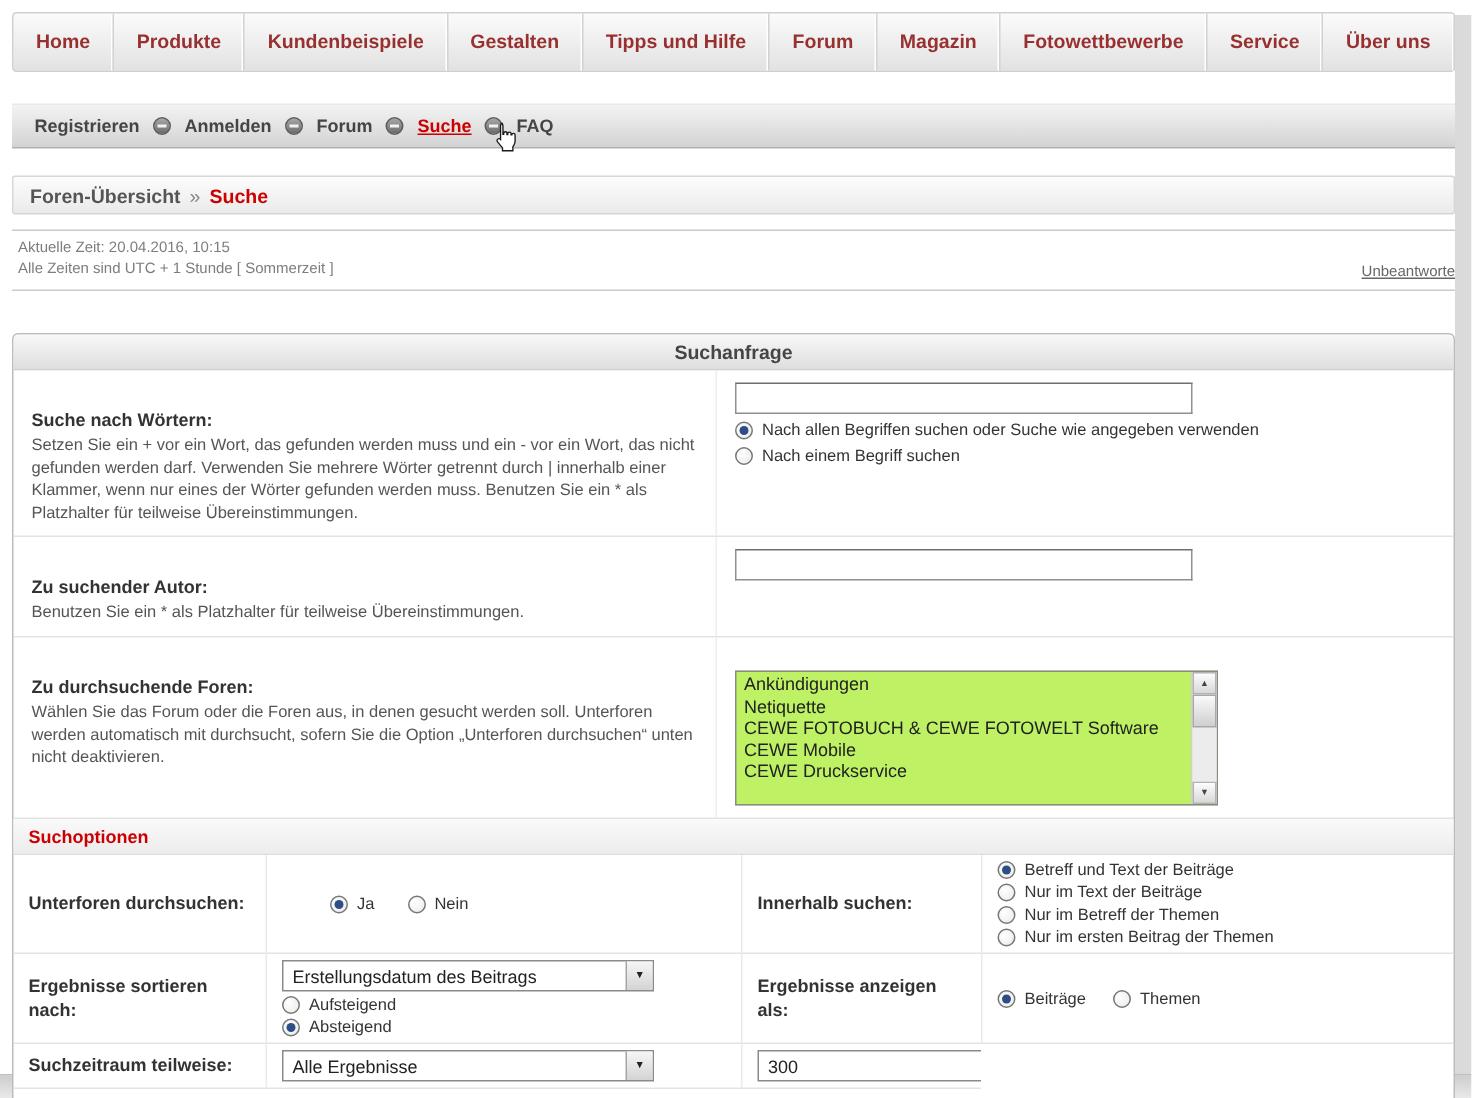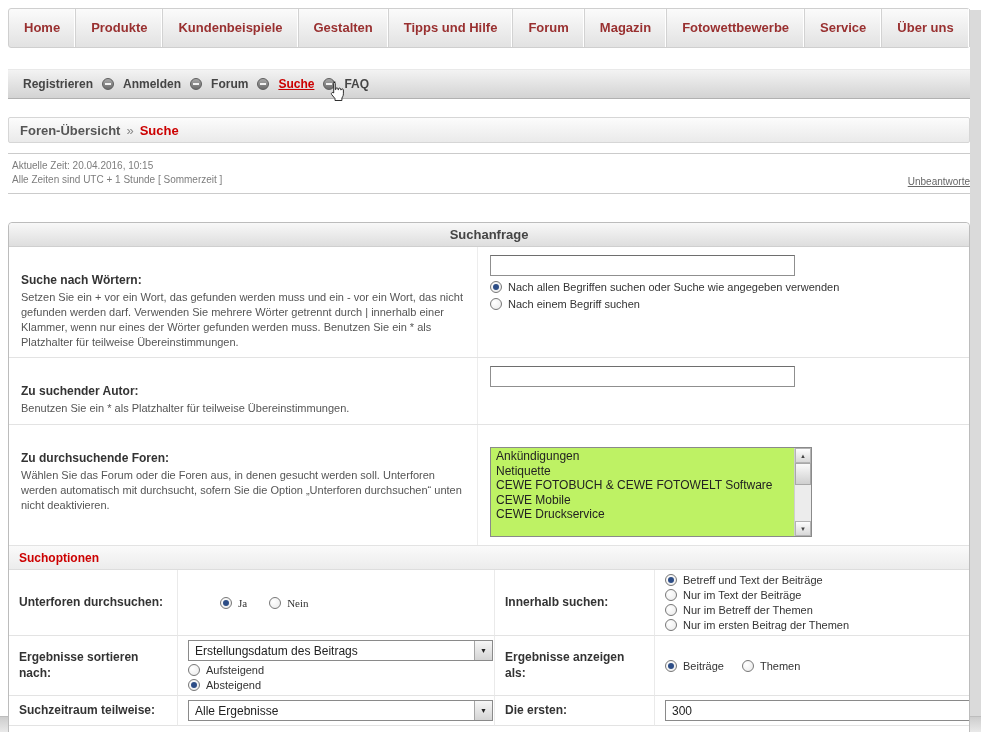--- a/index.html
+++ b/index.html
@@ -83,27 +83,27 @@
   .opts-header { height:24px; display:flex; align-items:center; padding:0 10px;
     font-size:12px; font-weight:bold; color:#cc0000;
     background:linear-gradient(180deg,#fafafa,#ececec); border-bottom:1px solid #ddd; }
   .opts-grid { display:grid; grid-template-columns:168px 317px 160px 1fr; }
   .og-cell { padding:4px 10px; border-bottom:1px solid #e3e3e3; border-left:1px solid #eaeaea;
     display:flex; flex-direction:column; justify-content:center; overflow:hidden; }
   .og-cell.first { border-left:none; }
   .og-label { font-size:12px; font-weight:bold; color:#333; line-height:1.3; }
   .inline-radios { display:flex; align-items:center; gap:22px; }
   .radio-pair { display:flex; align-items:center; gap:6px; font-size:11px; color:#333; cursor:pointer; }
-  .pad-left { padding-left:42px;font-family:Liberation Serif, serif; }
+  .pad-left { padding-left:42px; }
   .stacked .radio-line { margin-top:3px; }
   .stacked .radio-line:first-child { margin-top:0; }
 
   
   .select { display:inline-flex; justify-content:space-between; align-items:center; height:21px;
-    border:1px solid #8a8a8a; background:#fff; cursor:pointer; width:305px; flex:0 0 auto; }
+    border:1px solid #8a8a8a; background:#fff; cursor:pointer; width:248px; flex:0 0 auto; }
   .select-value { font-size:12px; color:#222; padding:0 6px; white-space:nowrap; overflow:hidden; }
   .select-btn { width:18px; align-self:stretch; background:linear-gradient(180deg,#f6f6f6,#d4d4d4);
     border-left:1px solid #a6a6a6; display:flex; align-items:center; justify-content:center;
     font-size:7px; color:#222; }
   .select.narrow { width:339px; }
   .suffix-line { display:flex; align-items:center; gap:7px; white-space:nowrap; }
   .suffix { font-size:11px; color:#333; }
 
   
   .btn-row { padding:9px 10px 10px; display:flex; gap:8px; }
@@ -297,23 +297,20 @@
       <div class="og-cell first">
         <span class="og-label">Suchzeitraum teilweise:</span>
       </div>
       <div class="og-cell">
         <div class="select">
           <span class="select-value">Alle Ergebnisse</span>
           <span class="select-btn">▼</span>
         </div>
       </div>
       <div class="og-cell">
-        <span class="og-label">Die ersten:</span>
-      </div>
-      <div class="og-cell">
         <div class="suffix-line">
           <div class="select narrow">
             <span class="select-value">300</span>
             <span class="select-btn">▼</span>
           </div>
           <span class="suffix">Zei</span>
         </div>
       </div>
     </div>
 

